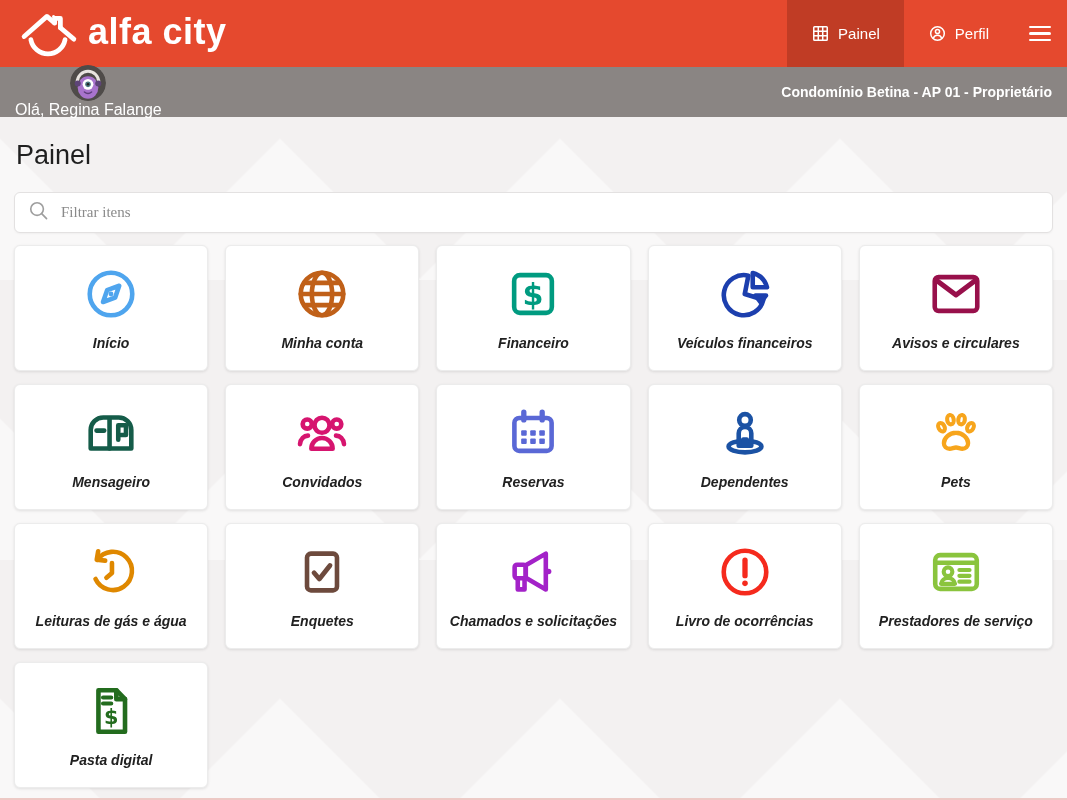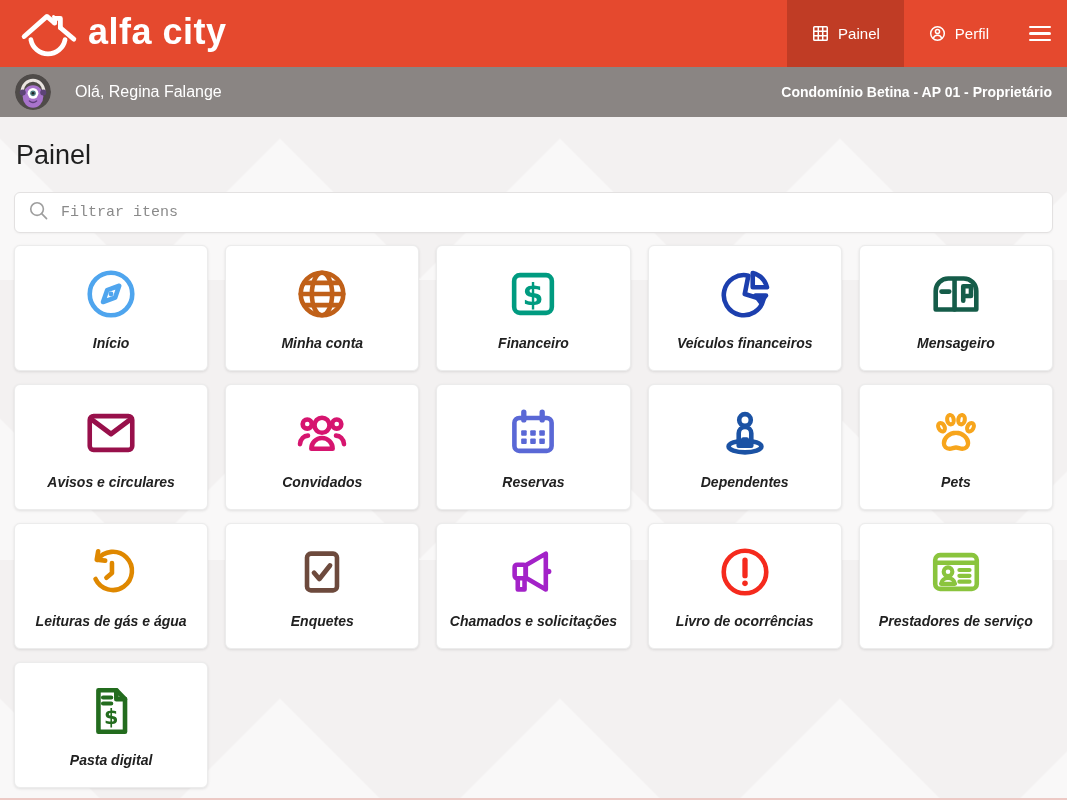--- a/index.html
+++ b/index.html
@@ -34,37 +34,37 @@
   .nav-item svg { display:block; }
   .menu-btn { display:flex; align-items:center; padding:0 16px; cursor:pointer; }
   .menu-btn .bars { width:22px; display:flex; flex-direction:column; gap:4px; }
   .menu-btn .bars i { display:block; height:2.6px; background:#fff; border-radius:2px; }
 
   
   .sub-header {
     height:50px; background:var(--subheader-bg,#8a8583);
     display:flex; align-items:center; justify-content:space-between; padding:0 15px;
   }
-  .user { display:flex; align-items:center; gap:24px; }
+  .user { display:flex; align-items:center; gap:0;flex-direction:column; }
   .avatar { width:36px; height:36px; border-radius:50%; overflow:hidden; flex:0 0 auto; }
   .greeting { color:#fff; font-size:16px; }
   .context-info { color:#ffffff; font-size:14px;font-weight:bold; }
 
   
   .main { padding:0 14px; }
   .page-title { font-size:27px; color:#1f1f1f; font-weight:400; margin:23px 0 21px 2px; }
 
   .search-box {
     height:41px; background:#fff; border:1px solid #e3e1e1; border-radius:6px;
     display:flex; align-items:center; padding:0 12px; gap:11px;
     box-shadow:0 1px 2px rgba(0,0,0,.04); margin-bottom:12px;
   }
   .search-box input {
     border:none; outline:none; flex:1; font-size:15px; color:#333;
-    font-family:Liberation Mono, monospace; background:transparent;
+    font-family:Liberation Serif, serif; background:transparent;
   }
   .search-box input::placeholder { color:#8a8a8a; }
 
   .grid {
     display:grid; grid-template-columns:repeat(5,1fr);
     column-gap:17px; row-gap:13px; grid-auto-rows:126px;
   }
   .card {
     background:#fff; border:1px solid #ececec; border-radius:6px;
     box-shadow:0 1px 3px rgba(0,0,0,.10);
@@ -198,38 +198,38 @@
           <svg viewBox="0 0 24 24" fill="none" stroke="currentColor" stroke-width="1.9" stroke-linecap="round" stroke-linejoin="round">
             <path d="M19.6 14.4A8.3 8.3 0 1 1 13.4 4.4L11.9 12z"></path>
             <path d="M15.2 3.3a8.3 8.3 0 0 1 5.9 5.9L15.2 9.2z"></path>
             <path d="M16.3 12.6h4.4l-2.2 2.8z"></path>
           </svg>
         </span>
     <span class="label">Veículos financeiros</span>
   </div>
 
   <div class="card">
+    <span class="icon" style="color: rgb(152, 16, 75);">
+          <svg viewBox="0 0 24 24" fill="none" stroke="currentColor" stroke-width="1.9" stroke-linecap="round" stroke-linejoin="round">
+            <rect x="3.2" y="5" width="17.6" height="14" rx="1.6"></rect>
+            <path d="M4 6.4l8 6 8-6" stroke-width="2.1"></path>
+          </svg>
+        </span>
+    <span class="label">Avisos e circulares</span>
+  </div>
+
+  <div class="card">
     <span class="icon" style="color: rgb(21, 92, 73);">
           <svg viewBox="0 0 24 24" fill="none" stroke="currentColor" stroke-width="1.9" stroke-linecap="round" stroke-linejoin="round">
             <path d="M3.6 18.4v-7.6a5.2 5.2 0 0 1 5.2-5.2h6.4a5.2 5.2 0 0 1 5.2 5.2v7.6z"></path>
             <path d="M11.4 6v12.4M6 11h3.2"></path>
             <path d="M15 14.8V8.8h3.2v4h-2"></path>
           </svg>
         </span>
     <span class="label">Mensageiro</span>
-  </div>
-
-  <div class="card">
-    <span class="icon" style="color: rgb(152, 16, 75);">
-          <svg viewBox="0 0 24 24" fill="none" stroke="currentColor" stroke-width="1.9" stroke-linecap="round" stroke-linejoin="round">
-            <rect x="3.2" y="5" width="17.6" height="14" rx="1.6"></rect>
-            <path d="M4 6.4l8 6 8-6" stroke-width="2.1"></path>
-          </svg>
-        </span>
-    <span class="label">Avisos e circulares</span>
   </div>
 
   <div class="card">
     <span class="icon" style="color: rgb(214, 21, 111);">
           <svg viewBox="0 0 24 24" fill="none" stroke="currentColor" stroke-width="1.9" stroke-linecap="round" stroke-linejoin="round">
             <circle cx="12" cy="8.8" r="3.1"></circle>
             <circle cx="5.9" cy="8.3" r="1.9"></circle>
             <circle cx="18.1" cy="8.3" r="1.9"></circle>
             <path d="M7.6 18.5a4.4 4.4 0 0 1 8.8 0z"></path>
             <path d="M2.9 16.6c.2-2.2 1.7-3.4 3.3-3.5M21.1 16.6c-.2-2.2-1.7-3.4-3.3-3.5"></path>

